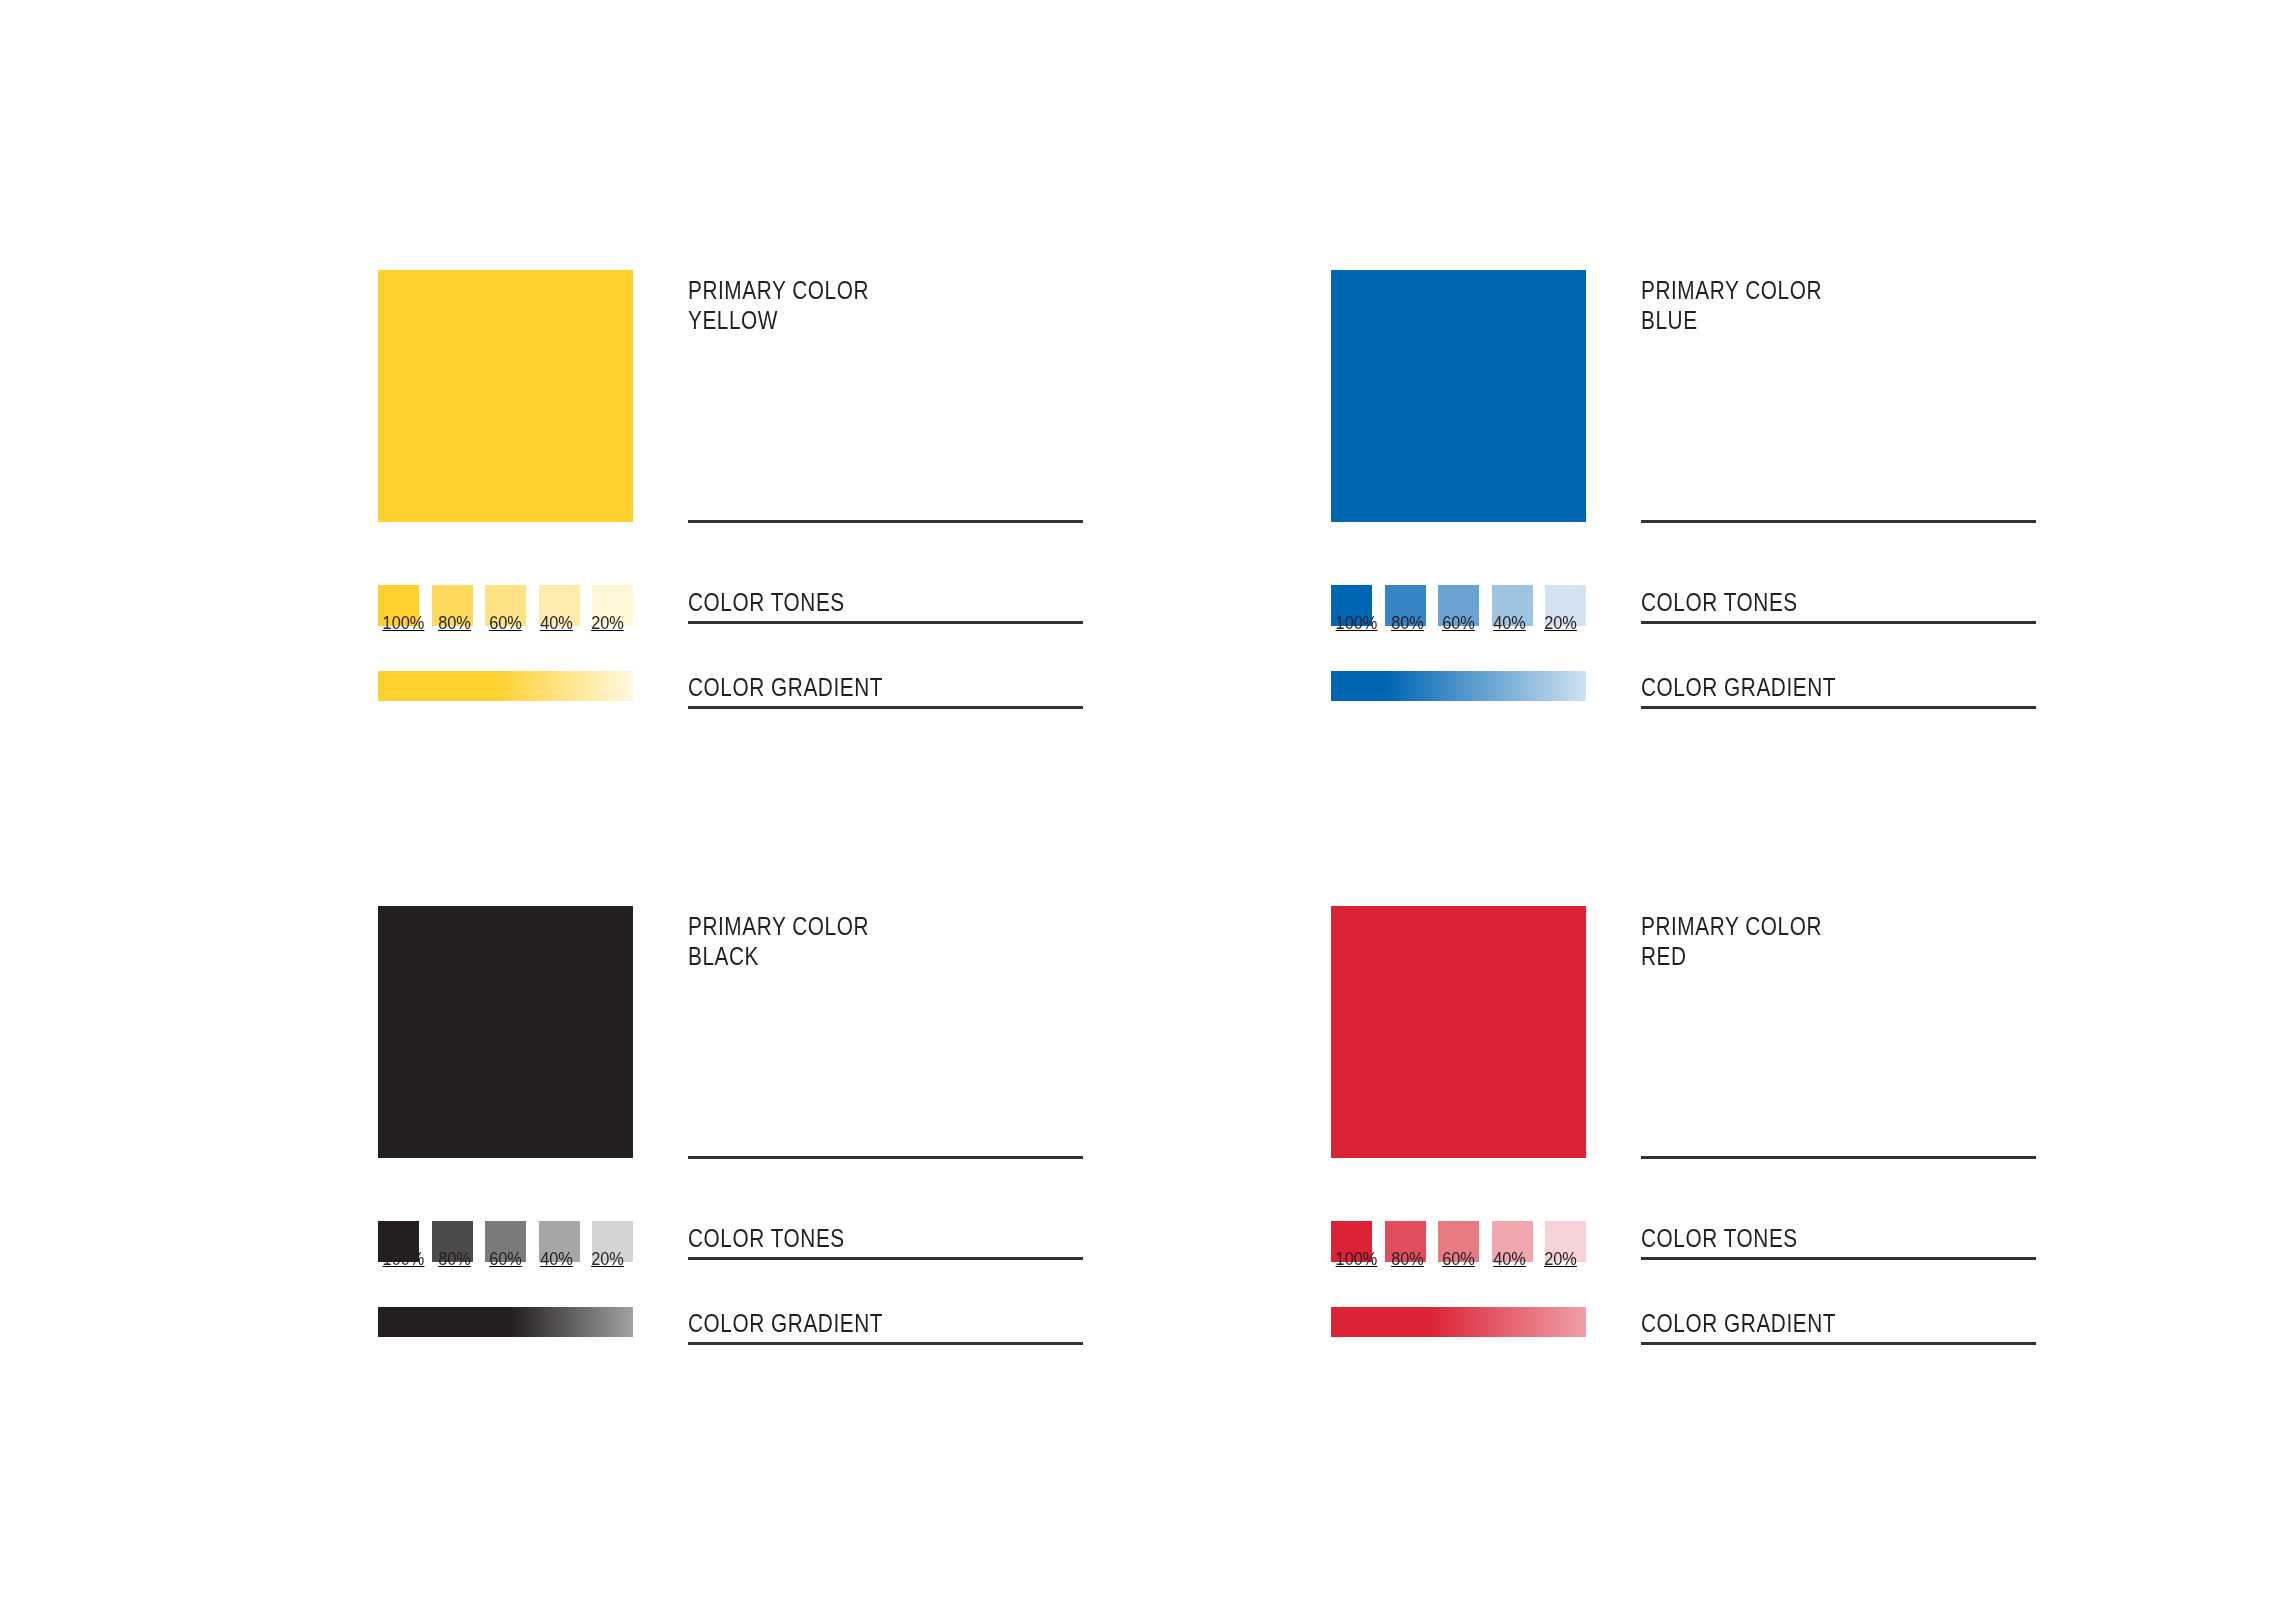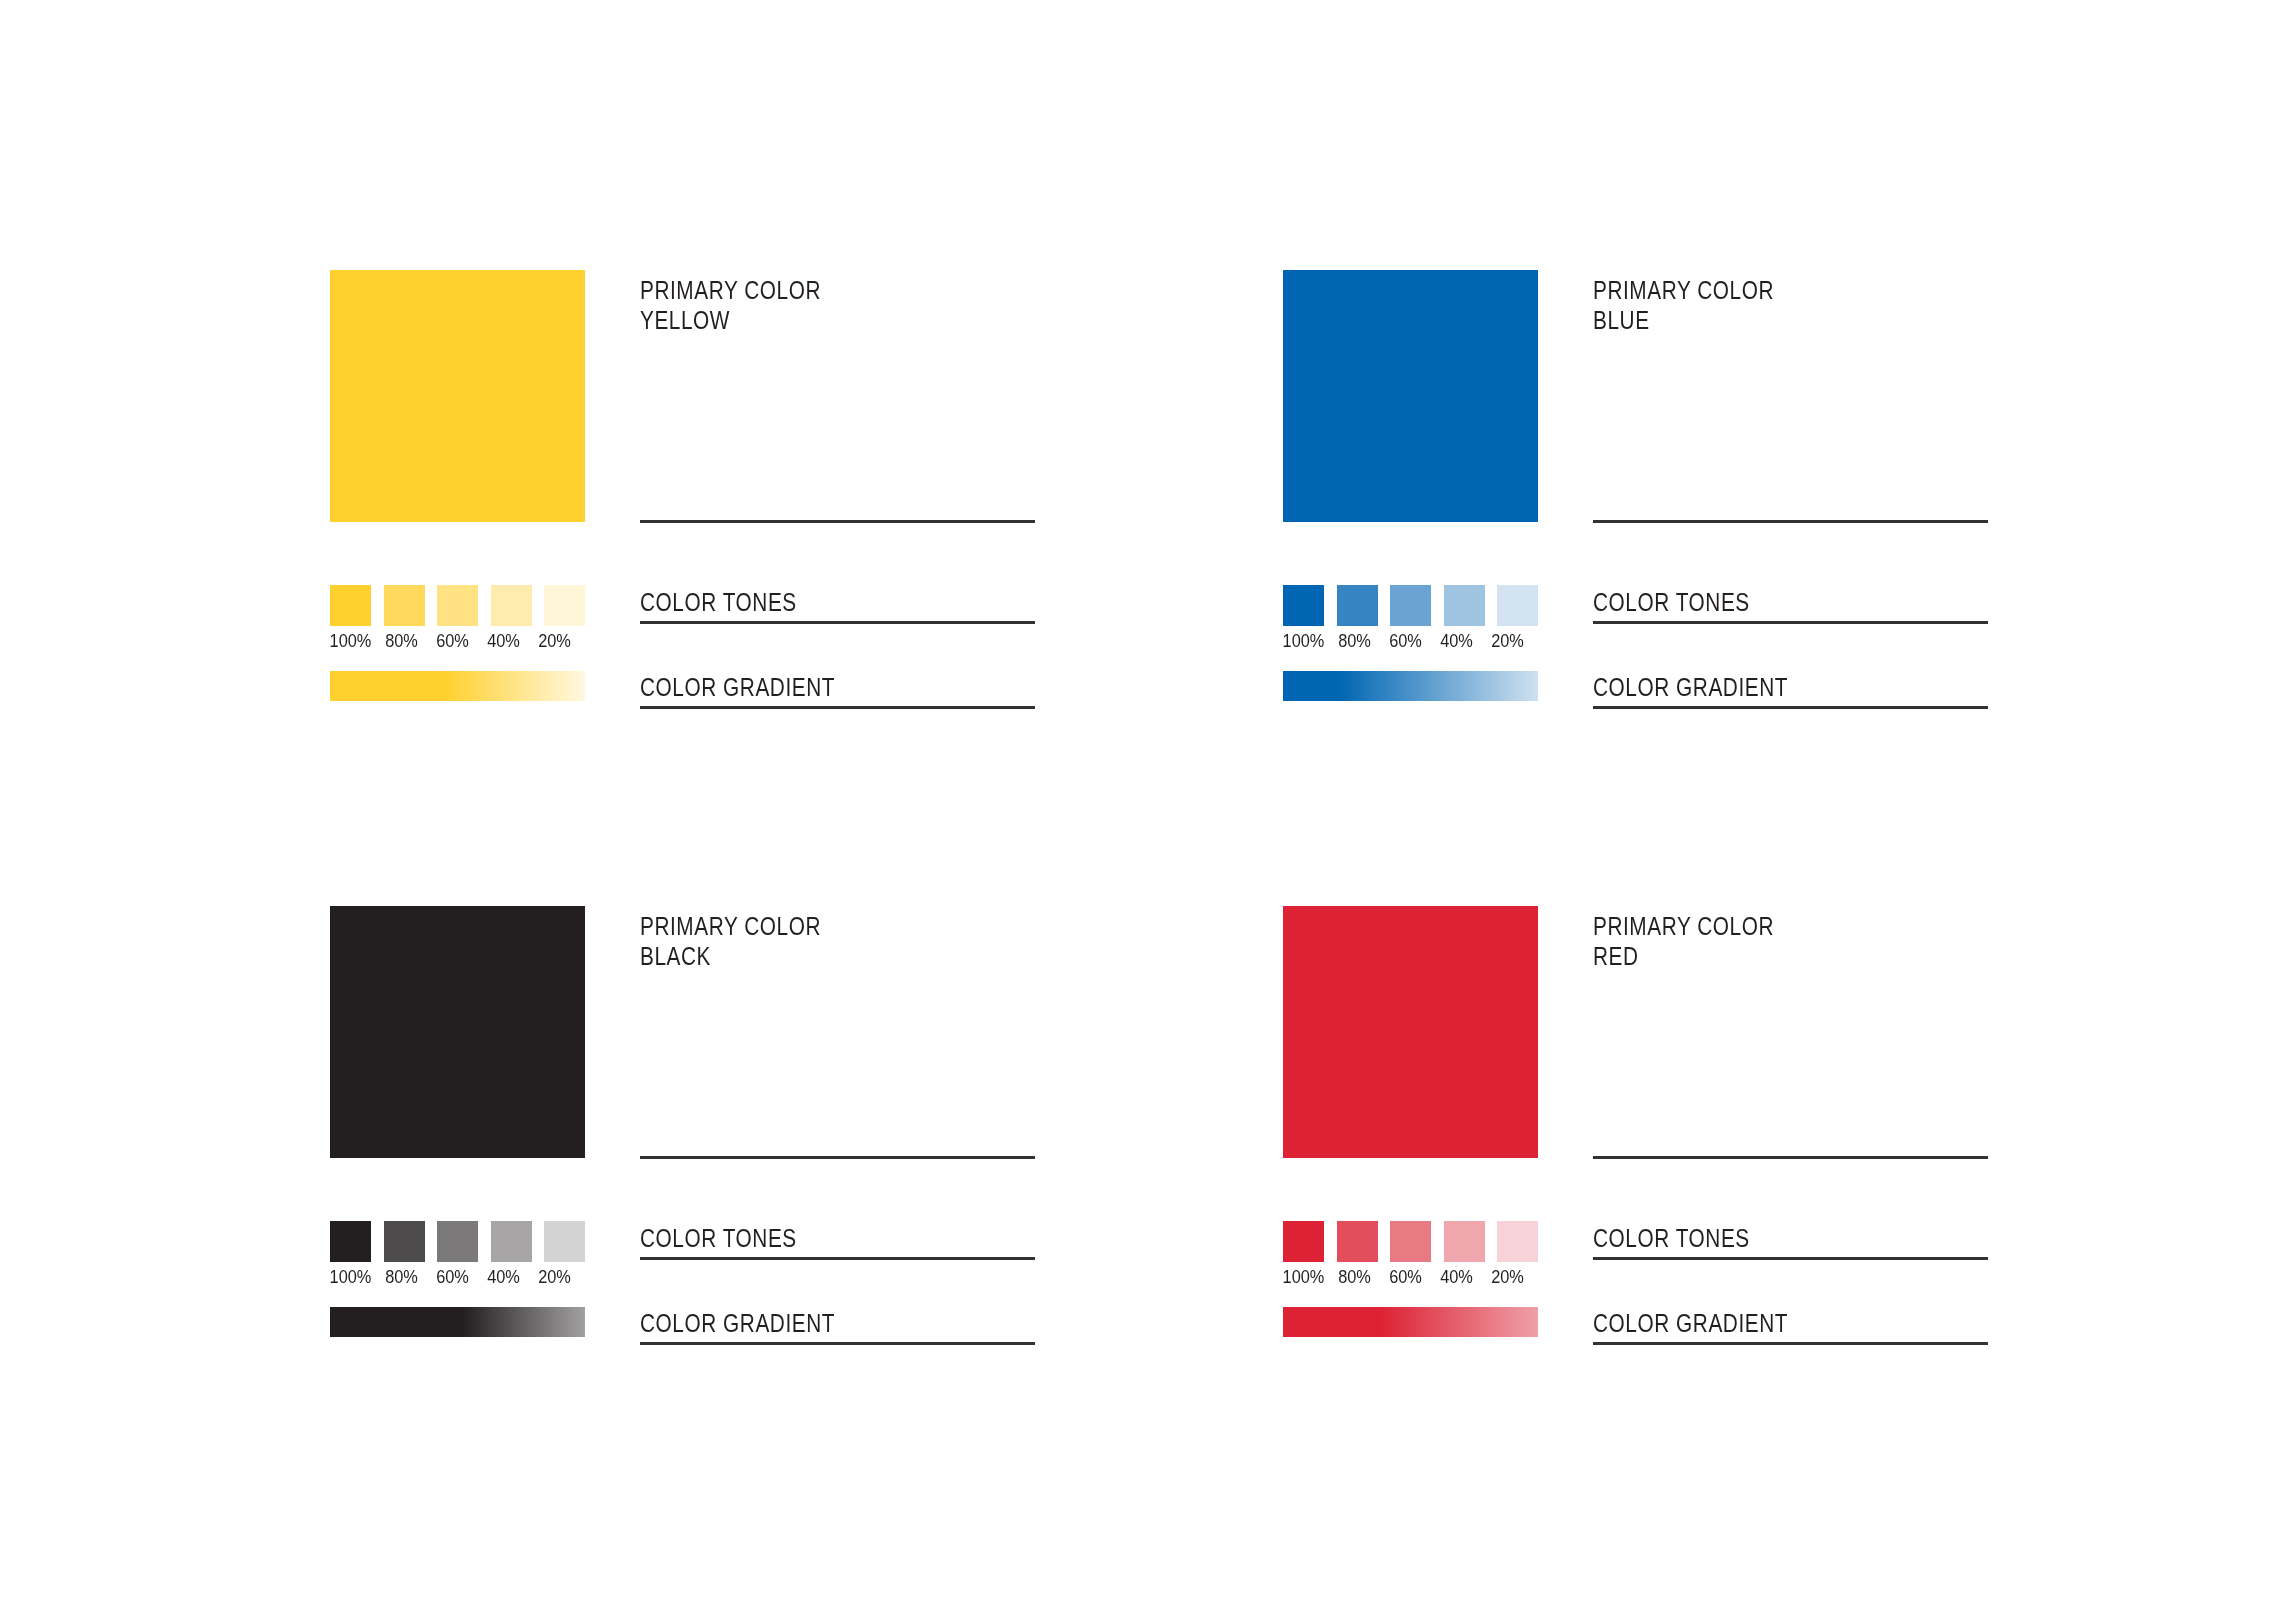--- a/index.html
+++ b/index.html
@@ -22,20 +22,21 @@
     position: absolute;
     left: 0; top: 0;
     width: 2295px;
     height: 1623px;
   }
 
   .palette-panel {
     position: absolute;
     width: 1001px;
     height: 645px;
+    margin-left: 48px;
   }
   .palette-panel.col-left  { left: 330px; }
   .palette-panel.col-right { left: 1283px; }
   .palette-panel.row-top    { top: 270px; }
   .palette-panel.row-bottom { top: 906px; }
 
   
   .primary-swatch {
     position: absolute;
     left: 0;
@@ -96,24 +97,25 @@
   }
   .tone-chip {
     width: 41px;
     height: 41px;
     flex: 0 0 41px;
   }
 
   .tones-pct-row {
     position: absolute;
     left: -5.2px;
-    top: 361px;
+    top: 343px;
     width: 266px;
     display: flex;
-    justify-content: flex-start;
+    justify-content: center;
+    text-decoration: underline;
   }
   .tone-pct {
     width: 51px;
     flex: 0 0 51px;
     text-align: center;
     font-family: "Liberation Sans", "DejaVu Sans", sans-serif;
     font-size: 19px;
     color: #231f20;
     line-height: 1;
     transform: scaleX(0.86);

